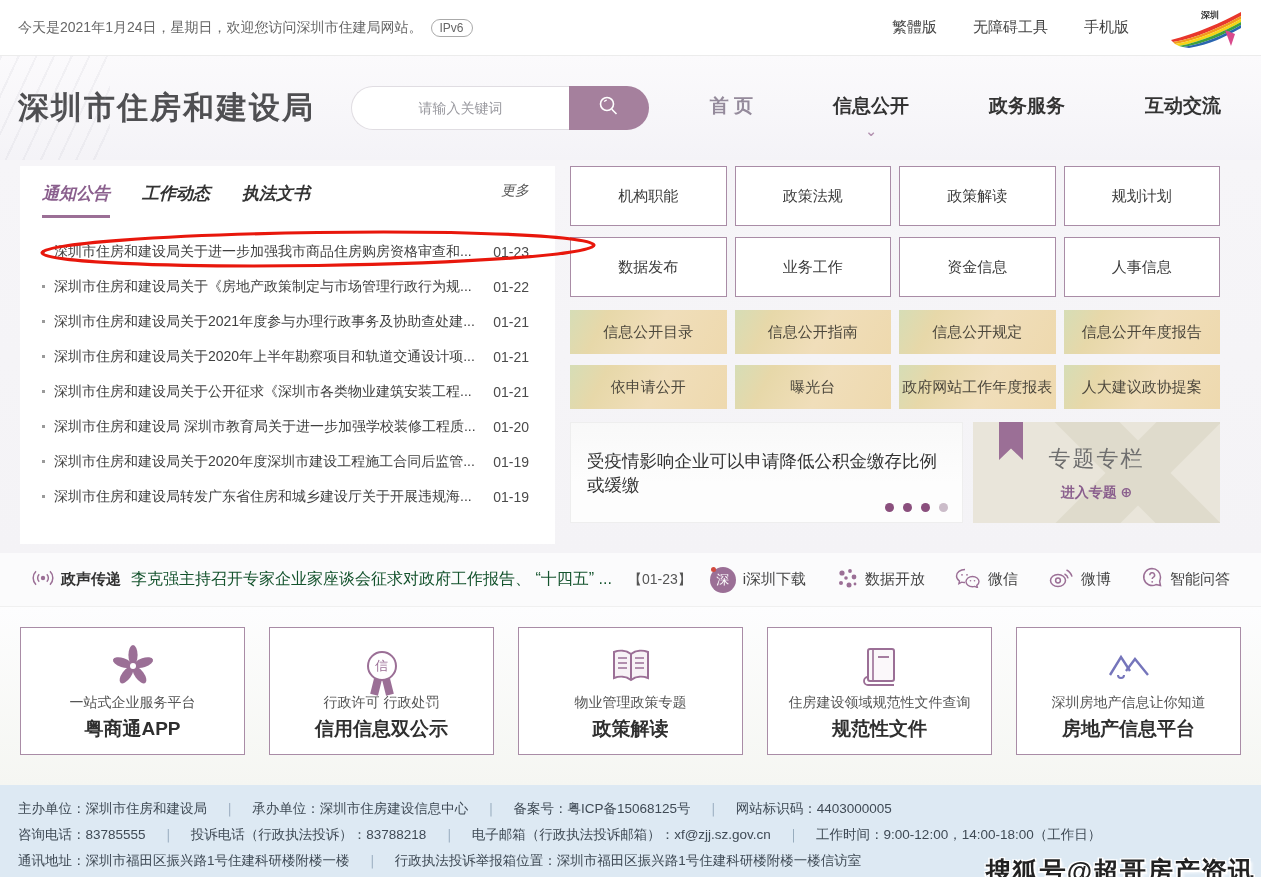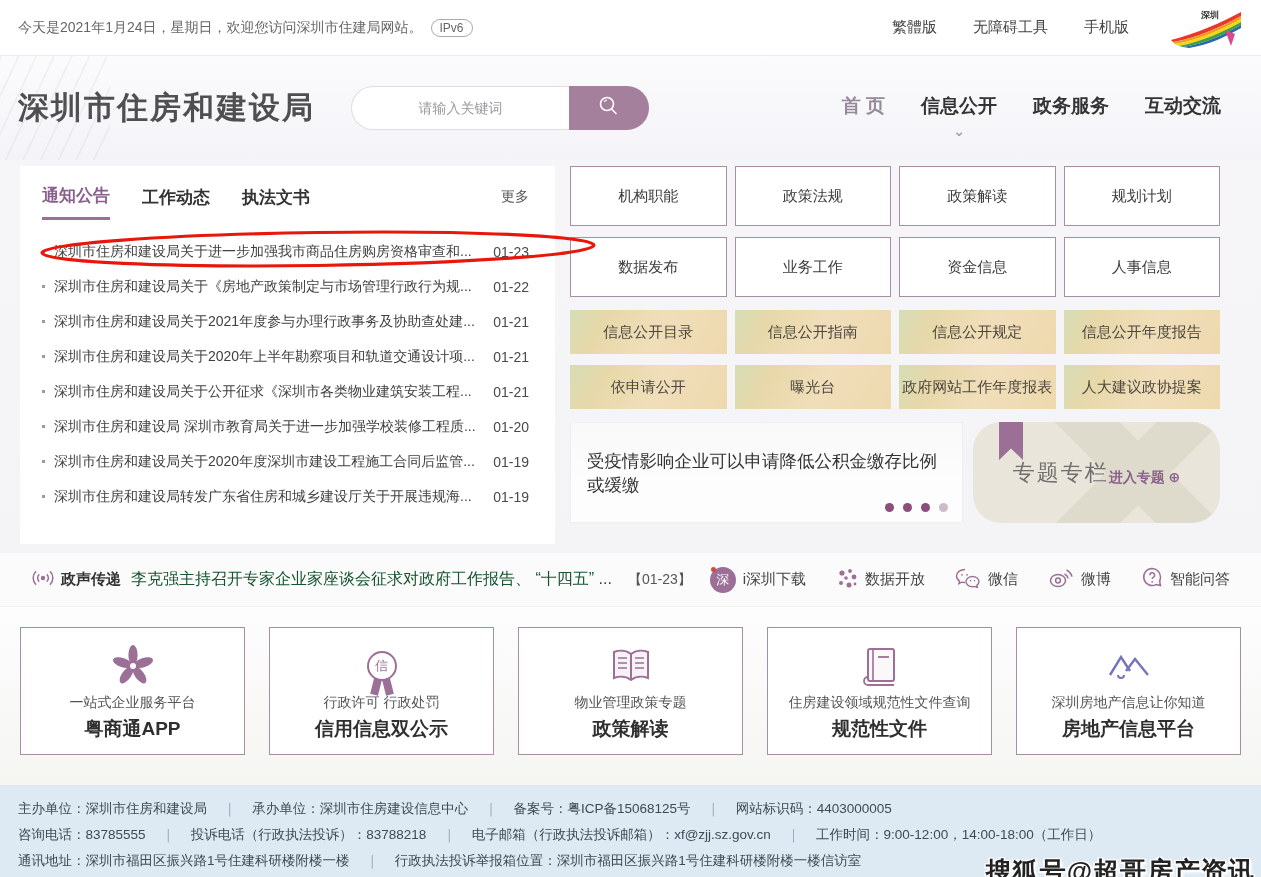--- a/index.html
+++ b/index.html
@@ -19,29 +19,29 @@
     background:linear-gradient(180deg,#fbfafc 0%,#f4f3f7 100%); position:relative; }
   .header::before { content:""; position:absolute; left:0; top:0; bottom:-390px; width:110px;
     background:repeating-linear-gradient(115deg, rgba(160,160,175,.10) 0 2px, transparent 2px 16px); pointer-events:none; }
   .site-title { font-size:31px; font-weight:bold; color:#4f4f52; letter-spacing:2px; }
   .searchbox { display:flex; margin-left:36px; height:44px; }
   .search-input { width:218px; height:44px; border:1px solid #e0dde2; border-right:none; border-radius:22px 0 0 22px;
     padding:0 18px; font-size:14px; color:#333; outline:none; background:#fff;text-align:center; }
   .search-input::placeholder { color:#9a9aa0; }
   .search-btn { width:80px; height:44px; border:none; background:#a5809d; border-radius:0 22px 22px 0; cursor:pointer;
     display:flex; align-items:center; justify-content:center; }
-  .mainnav { margin-left:auto; display:flex; gap:36px; }
+  .mainnav { margin-left:auto; display:flex; gap:80px; }
   .nav-item { font-size:19px; font-weight:bold; color:#333; cursor:pointer; position:relative; padding-bottom:4px; }
   .nav-item.home { color:#948a9b; font-weight:bold; }
   .nav-item.active::after { content:"⌄"; position:absolute; left:50%; transform:translateX(-50%); bottom:-16px; color:#b493b1; font-size:14px; }
 
   
   .main { height:393px; position:relative; background:linear-gradient(180deg,#f6f5f8 0%,#f4f3f6 100%); padding-top:6px; }
   .news-panel { position:absolute; left:20px; top:6px; width:535px; height:378px; background:#fff; padding:16px 26px 10px 22px; }
-  .tabs-row { display:flex; align-items:center; height:40px; margin-bottom:12px; }
+  .tabs-row { display:flex; align-items:flex-start; height:40px; margin-bottom:12px;font-style:italic; }
   .tab { font-size:17px; font-weight:bold; color:#333; margin-right:32px; padding-bottom:10px; cursor:pointer; }
   .tab.active { color:#8a5f8d; border-bottom:3px solid #9b6f96; }
   .more-link { margin-left:auto; font-size:14px; color:#555; cursor:pointer; padding-bottom:10px; }
   .news-list { position:relative; }
   .news-item { display:flex; align-items:center; height:35px; font-size:14px; color:#3f3f3f; cursor:pointer; }
   .news-item .dot { width:3px; height:3px; background:#9a9a9a; margin-right:9px; flex:none; }
   .news-item .ttl { flex:1; white-space:nowrap; overflow:hidden; text-overflow:ellipsis; }
   .news-item .dt { margin-left:14px; color:#4a4a4a; flex:none; }
   .annot { position:absolute; left:-4px; top:-8px; width:566px; height:44px; pointer-events:none; z-index:5; }
 
@@ -51,21 +51,21 @@
   .cell.white { height:60px; background:#fff; border:1px solid #a98ca6; }
   .cell.colored { height:44px; border:none;
      background:linear-gradient(118deg,#d6ddb6 0%,#e7d8a9 22%,#f0deba 55%,#eed9ae 100%); color:#4d483d;font-family:Liberation Serif, serif; }
   .banner-row { display:flex; gap:10px; height:101px;justify-content:flex-end; }
   .carousel { width:393px; background:#fdfdfd; border:1px solid #eee; position:relative; display:flex; align-items:center; padding:0 16px; cursor:pointer;
      background-image:linear-gradient(180deg,rgba(240,240,240,.35),rgba(255,255,255,0) 60%); }
   .carousel .headline { font-size:17.5px; color:#333; }
   .dots { position:absolute; right:14px; bottom:10px; display:flex; gap:9px; }
   .dots i { width:9px; height:9px; border-radius:50%; background:#8a4f7d; cursor:pointer; }
   .dots i.off { background:#cbbcc9; }
-  .topic-box { flex:1; background:#e9e5da; position:relative; overflow:hidden; display:flex; flex-direction:row; align-items:center; justify-content:center;border-radius:28px; }
+  .topic-box { flex:1; background:#e9e5da; position:relative; overflow:hidden; display:flex; flex-direction:column; align-items:center; justify-content:center; }
   .topic-box .xbar { position:absolute; width:230px; height:46px; background:#dfdbcc; left:50px; top:28px; }
   .xbar.a { transform:rotate(45deg); } .xbar.b { transform:rotate(-45deg); }
   .bookmark { position:absolute; left:26px; top:0; width:24px; height:38px; background:#9b6f96;
      clip-path:polygon(0 0,100% 0,100% 100%,50% 70%,0 100%); }
   .topic-title { font-size:22px; color:#6f6f6f; letter-spacing:2px; z-index:2; }
   .topic-enter { margin-top:10px; font-size:14px; color:#8a5f8d; font-weight:bold; cursor:pointer; z-index:2; }
 
   
   .ticker { height:54px; display:flex; align-items:center; padding:0 31px; background:#fbfbfc; border-bottom:1px solid #f0f0f0; }
   .ticker-label { font-size:15px; font-weight:bold; color:#333; margin:0 10px 0 6px; }

